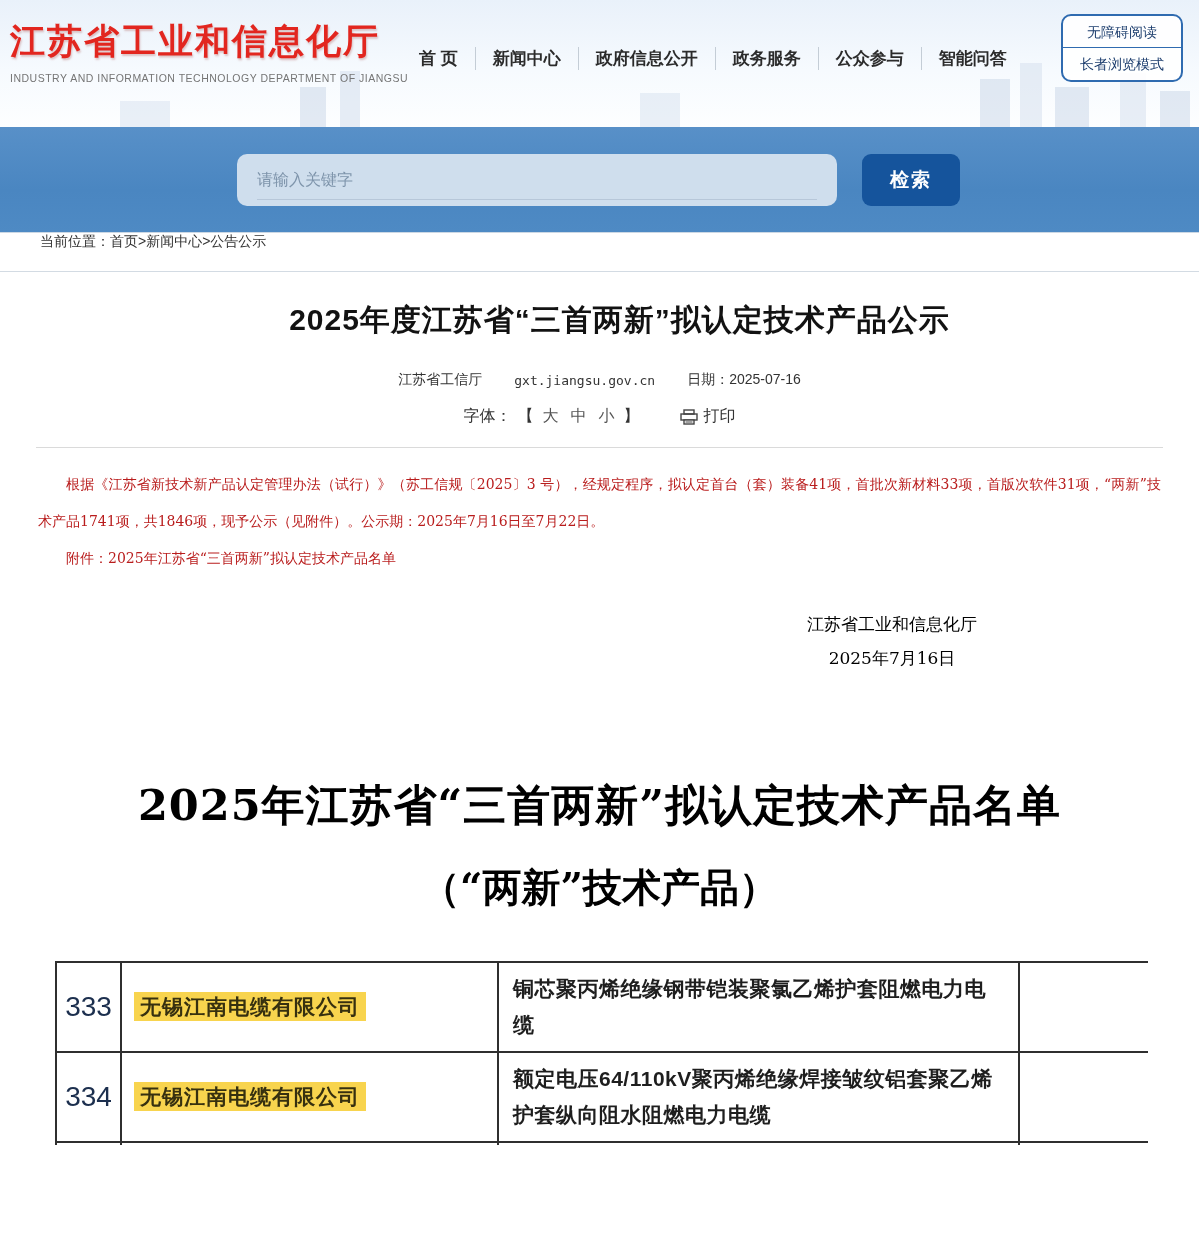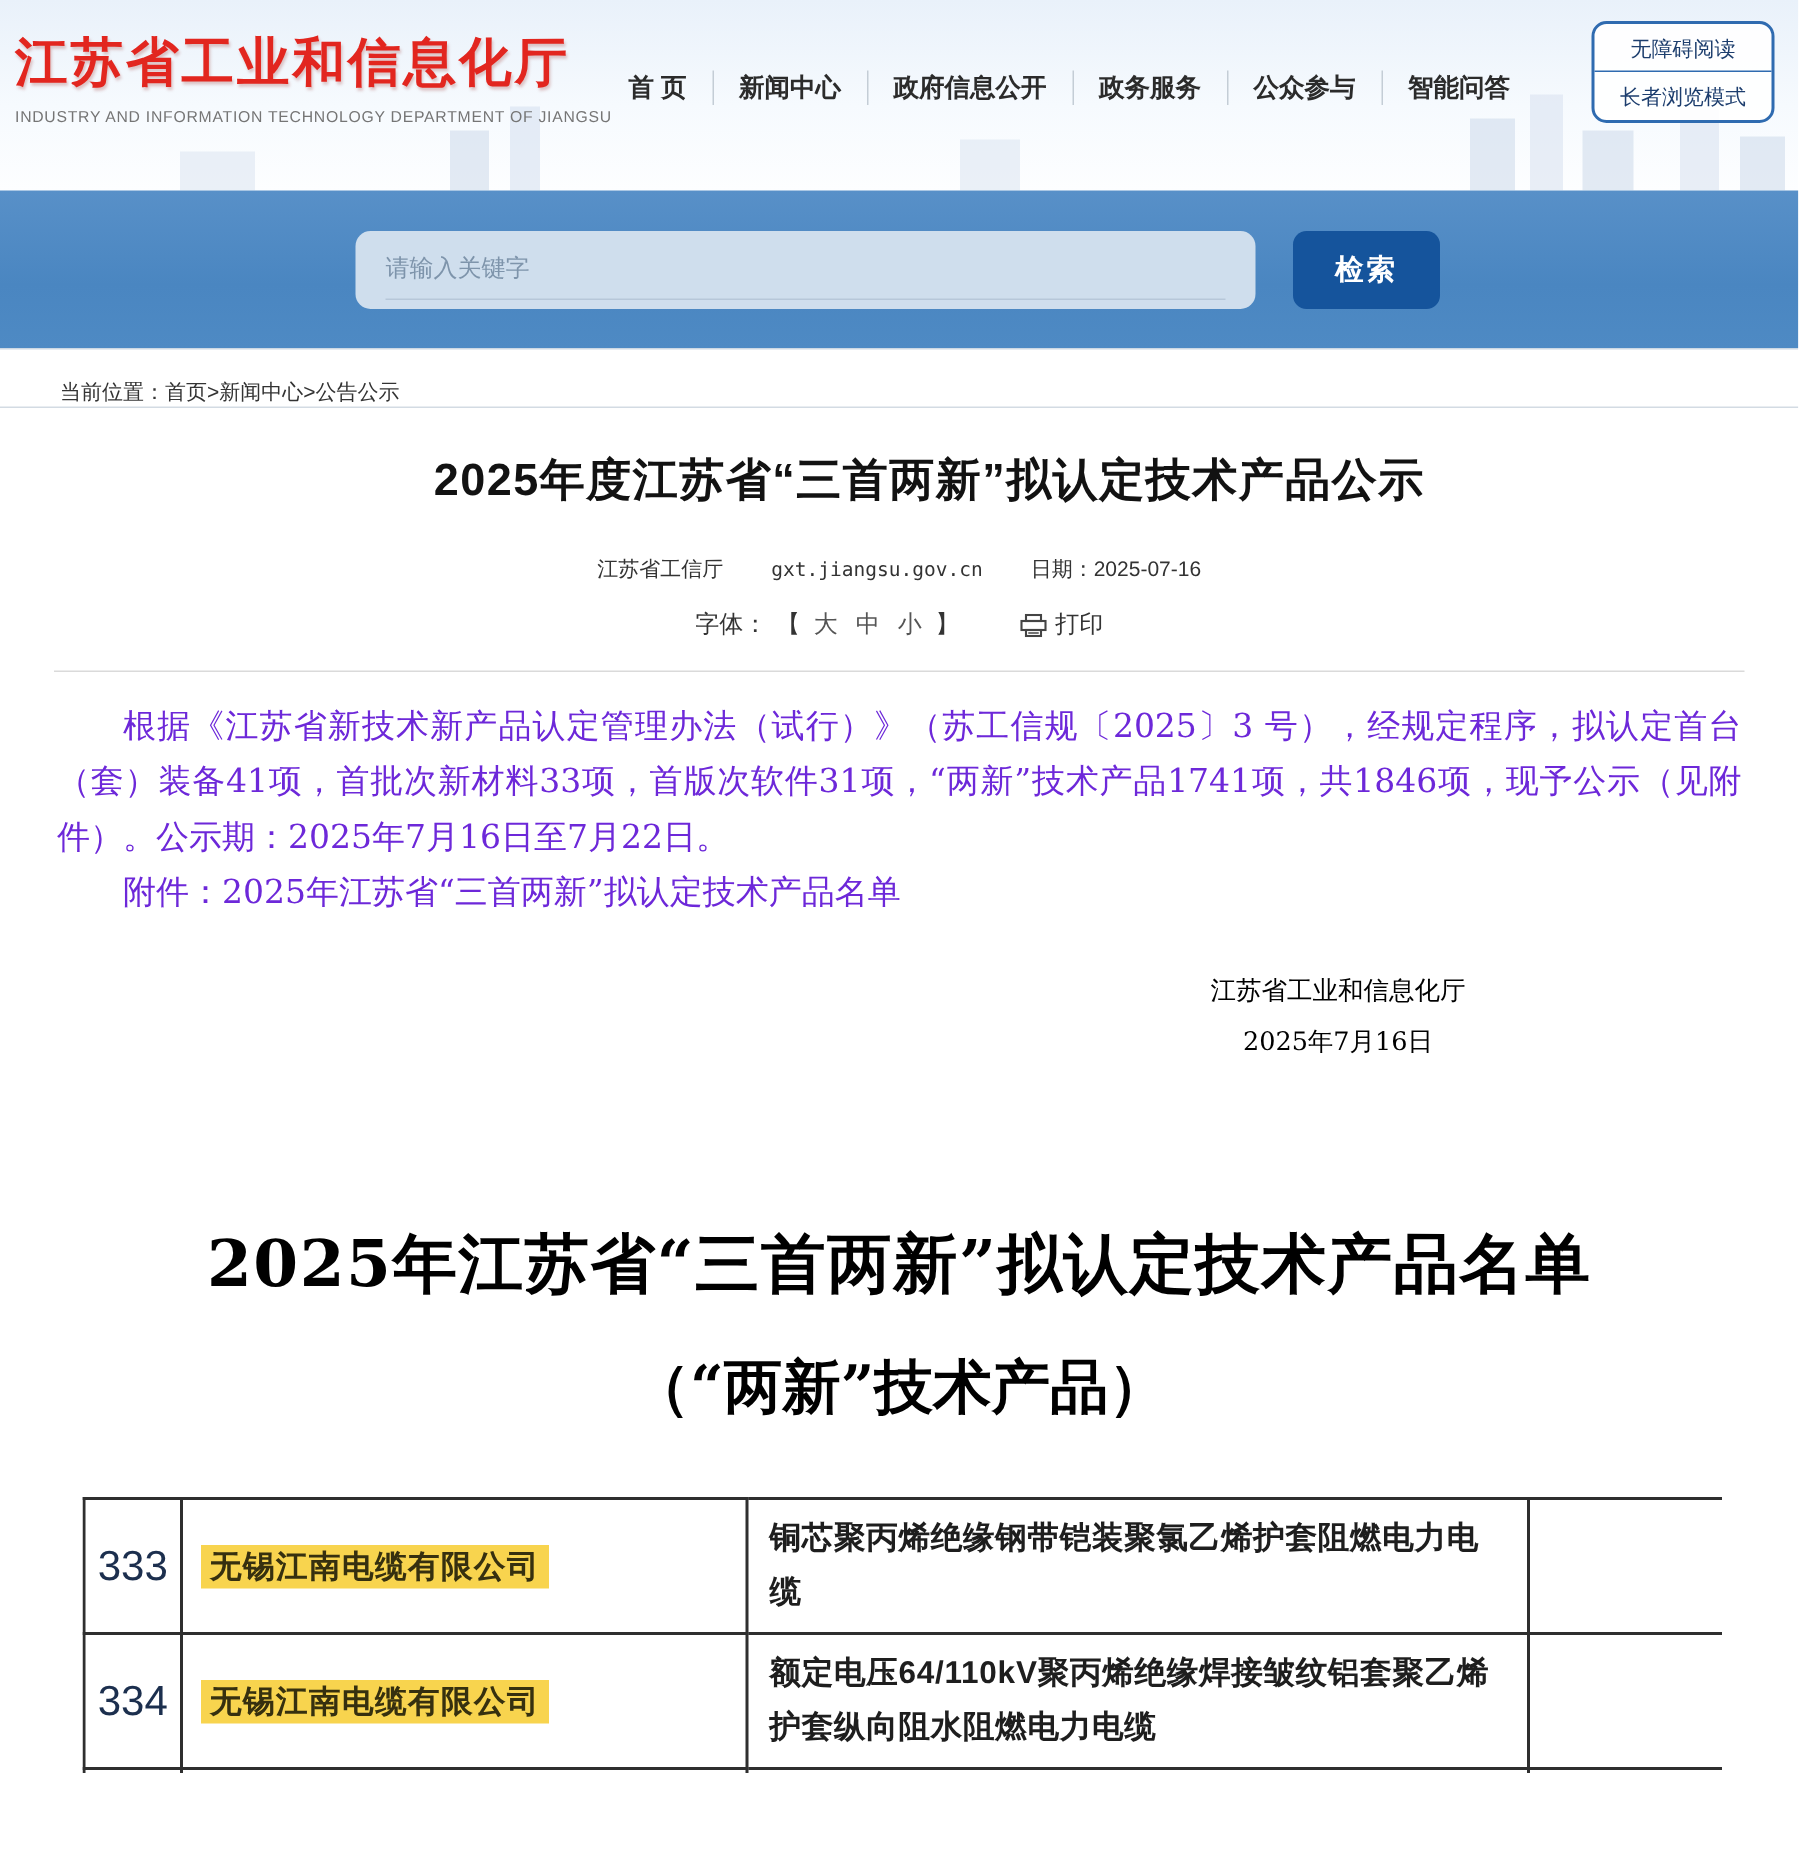--- a/index.html
+++ b/index.html
@@ -32,33 +32,33 @@
   .a11y-row:first-child { border-bottom:1px solid #2f6bb0; }
 
   
   .banner { position:relative; height:105px; background:linear-gradient(180deg,#5890c8 0%,#4a86c1 60%,#4e8ac4 100%); }
   .search-box { position:absolute; left:237px; top:27px; width:600px; height:52px; background:#cfdeed; border-radius:10px; }
   .search-input { position:absolute; left:20px; right:20px; top:6px; height:40px; border:none; outline:none; background:transparent; border-bottom:1px solid #b7c7d9; font-size:16px; color:#41576e; font-family:"Liberation Sans",sans-serif; }
   .search-input::placeholder { color:#7e94ab; }
   .search-btn { position:absolute; left:862px; top:27px; width:98px; height:52px; background:#15549c; border:none; border-radius:9px; color:#fff; font-size:19px; font-weight:bold; cursor:pointer; letter-spacing:2px; font-family:"Liberation Sans",sans-serif; }
 
   
-  .crumb-bar { height:40px; background:#fff; border-top:1px solid #ccd8e4; border-bottom:1px solid #d3dbe3; display:flex; align-items:flex-end; padding-left:40px; font-size:14px; color:#333; }
+  .crumb-bar { height:40px; background:#fff; border-top:1px solid #ccd8e4; border-bottom:1px solid #d3dbe3; display:flex; align-items:flex-start; padding-left:40px; font-size:14px; color:#333; }
   .crumb-path { cursor:pointer; }
 
   
   .article { padding-top:28px; }
   .art-title { text-align:center; font-size:30px; font-weight:bold; color:#121212; letter-spacing:1px;padding-left:40px; }
   .meta-row { margin-top:30px; display:flex; justify-content:center; align-items:center; gap:32px; font-size:14px; color:#333; }
   .meta-url { font-family:"DejaVu Sans Mono", monospace; font-size:13px; }
   .font-row { margin-top:17px; display:flex; justify-content:center; align-items:center; gap:6px; font-size:16px; color:#333; }
   .fs-opt { color:#555; cursor:pointer; padding:0 3px; }
   .print-wrap { display:flex; align-items:center; gap:6px; margin-left:34px; cursor:pointer; }
   .divider { margin:20px 36px 0; border-top:1px solid #dadada; }
-  .body-text { padding:18px 38px 0; font-family:"DejaVu Serif", serif; font-size:22px; color:#6d28d9; line-height:37px; text-align:justify; }
+  .body-text { padding:18px 38px 0; font-family:"DejaVu Serif", serif; font-size:14px; color:#b91c1c; line-height:37px; text-align:justify; }
   .body-text p { text-indent:2em; }
   .signature { margin:30px 222px 0 auto; width:fit-content; text-align:center; font-family:"DejaVu Serif", serif; font-size:17px; color:#000; line-height:34px; }
 
   
   .notice { margin-top:102px; }
   .notice-title1 { text-align:center; font-family:"DejaVu Serif", serif; font-weight:bold; font-size:43px; color:#000; letter-spacing:1px; }
   .notice-title2 { margin-top:26px; text-align:center; font-family:"DejaVu Serif", serif; font-weight:bold; font-size:39px; color:#000; }
   .table-clip { margin:46px 0 0 55px; width:1093px; height:184px; overflow:hidden; }
   table.notice-table { border-collapse:collapse; width:1093px; table-layout:fixed; }
   .notice-table td { border:2px solid #2f2f2f; vertical-align:middle; }

